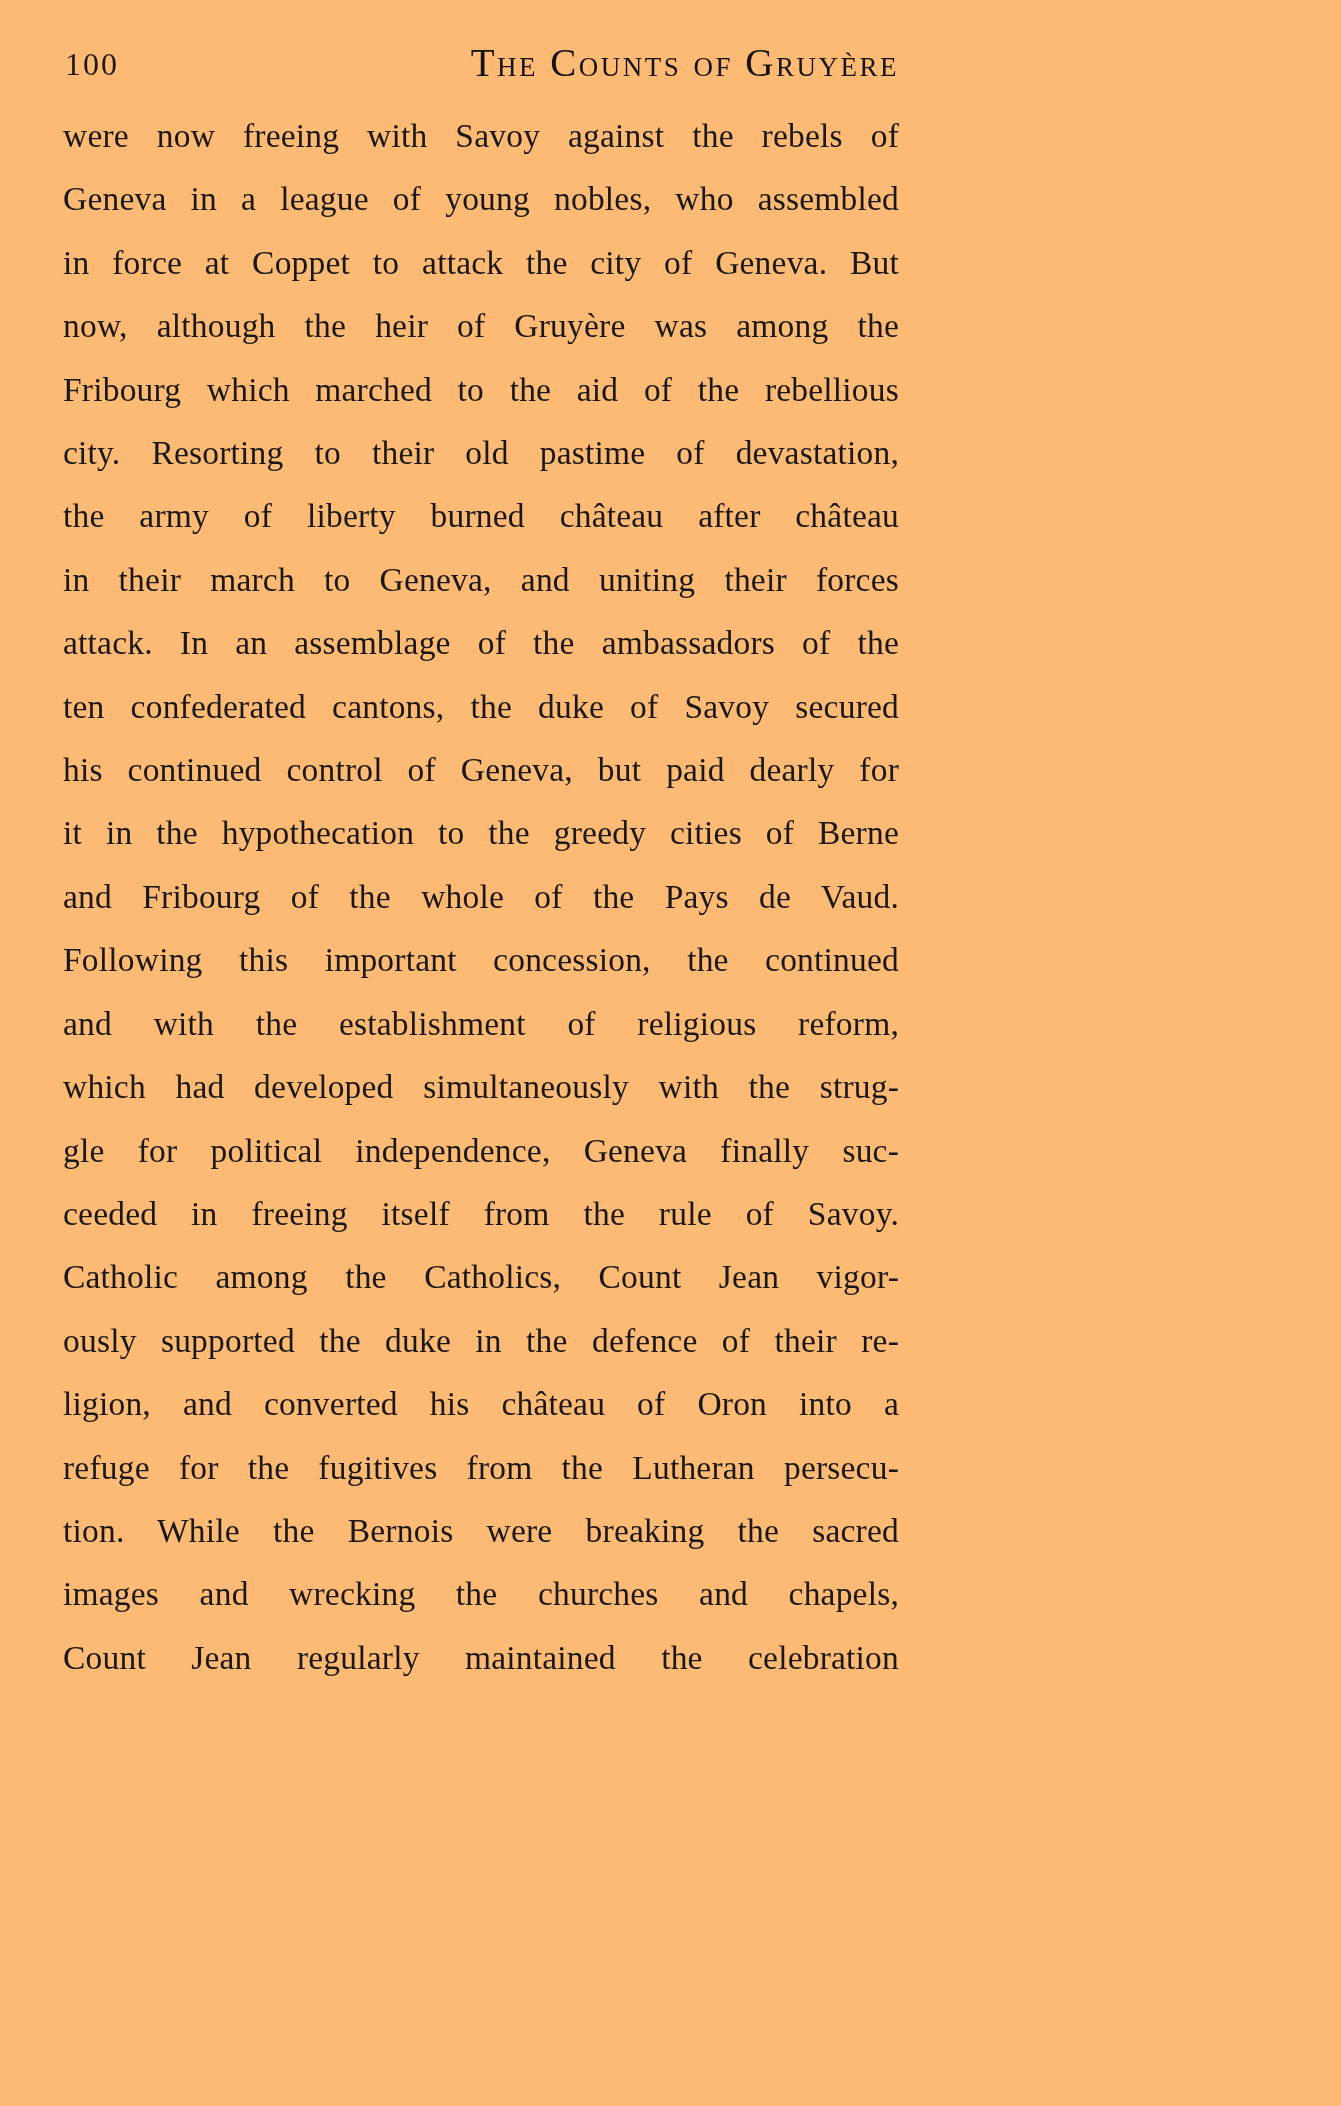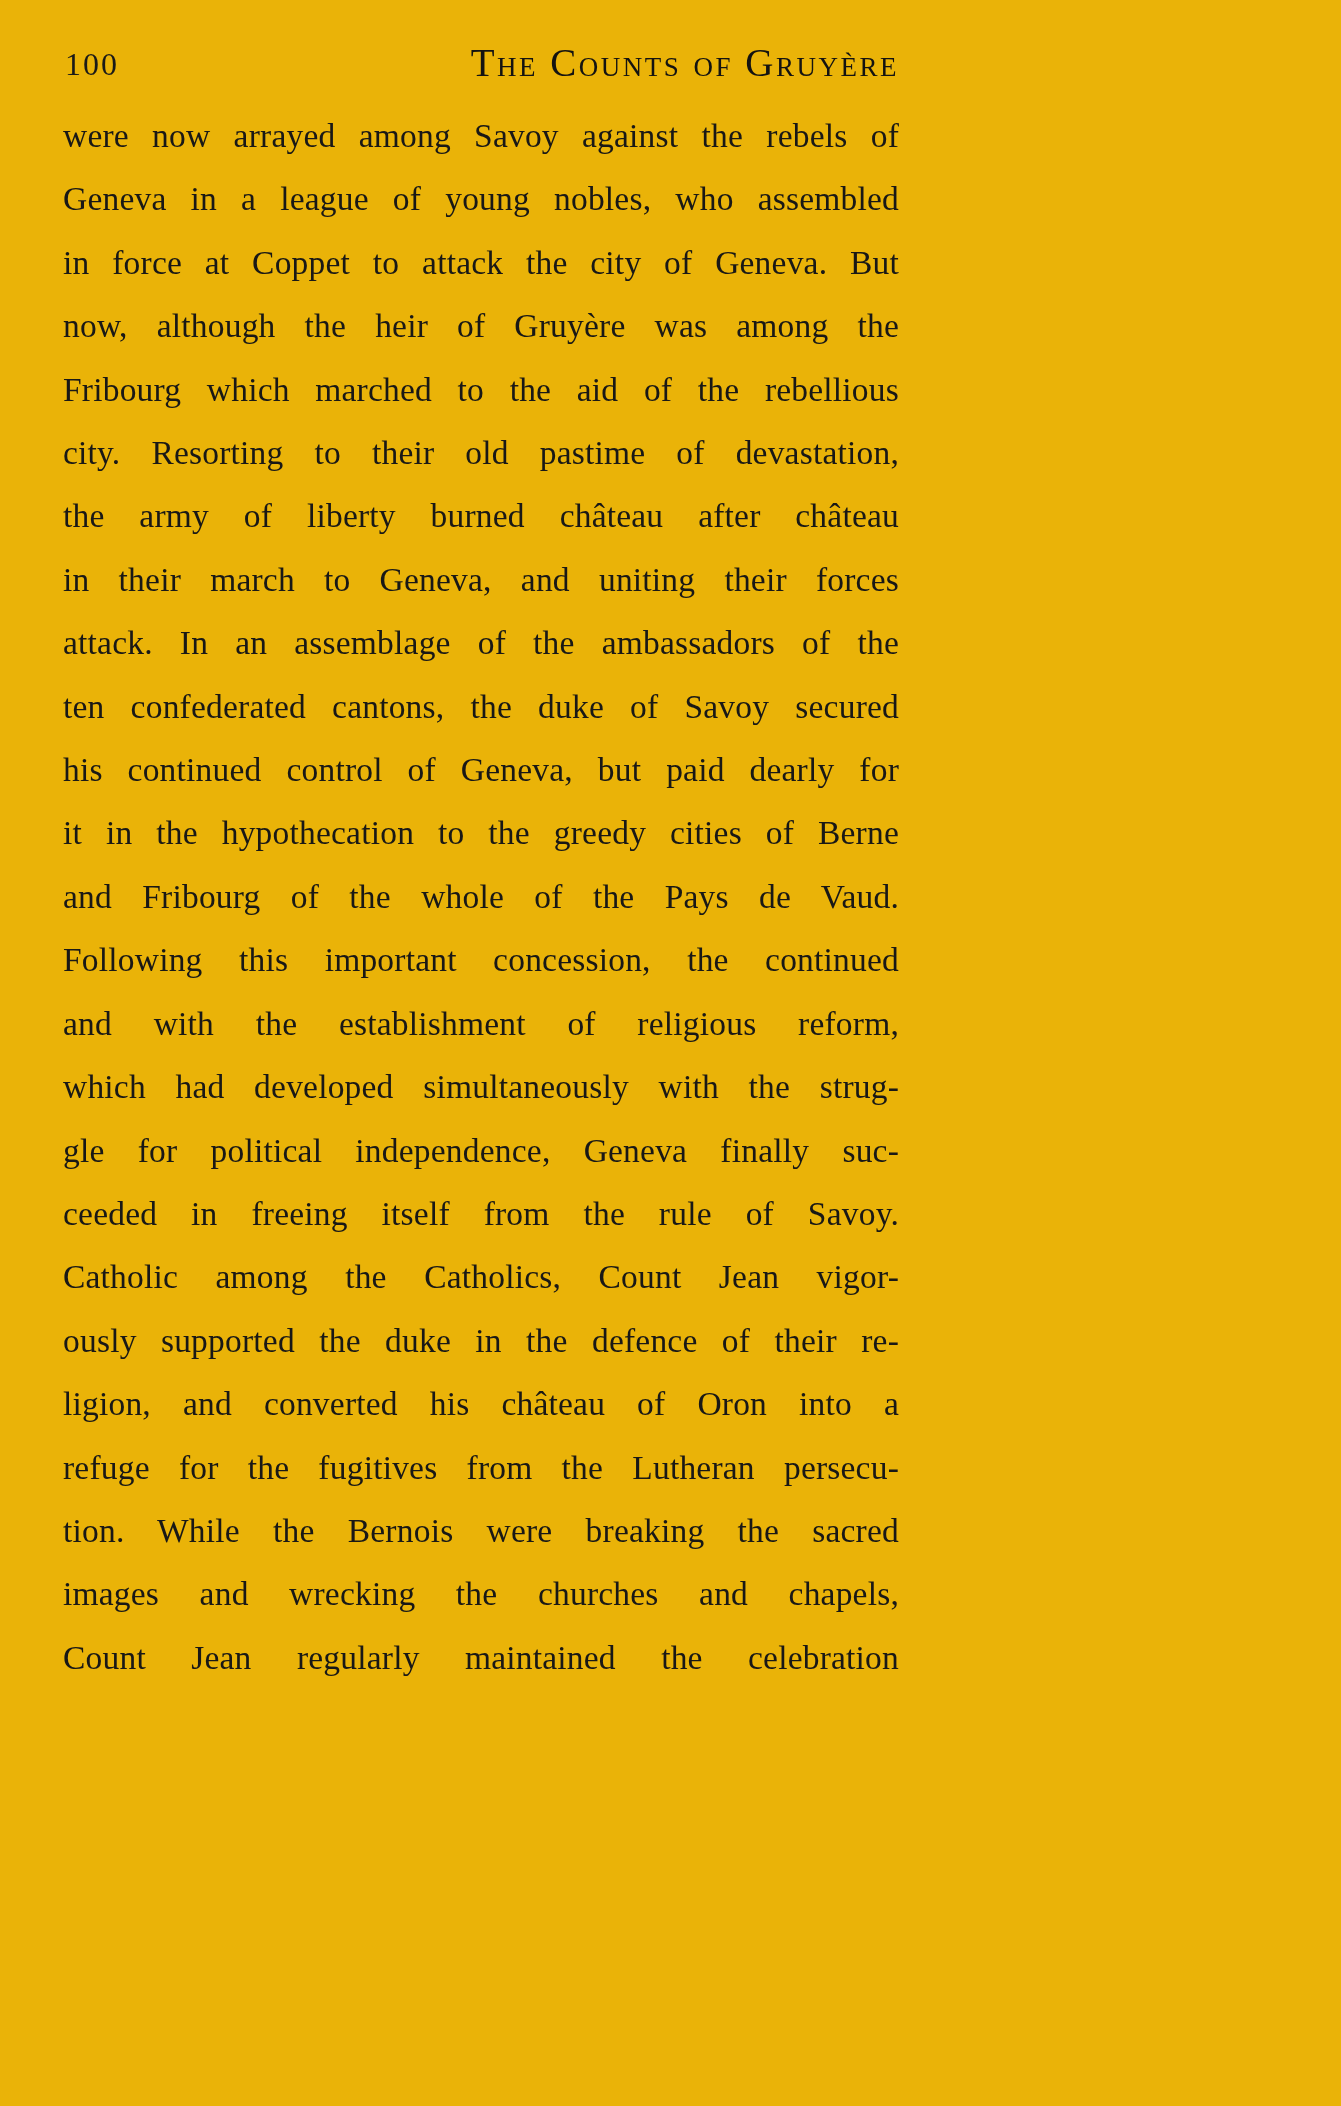--- a/index.html
+++ b/index.html
@@ -5,21 +5,21 @@
   html, body {
     margin: 0;
     padding: 0;
     background: #e9e9e6;
   }
   .page {
     position: relative;
     width: 1341px;
     height: 2106px;
     margin: 0 auto;
-    background: #eab308;
+    background: #fdba74;
     color: #161514;
     font-family: "Liberation Serif", "DejaVu Serif", serif;
     overflow: hidden;
   }
   .content {
     position: absolute;
     left: 63px;
     top: 40px;
     width: 836px;
   }
@@ -67,21 +67,21 @@
 
 <div class="page">
   <div class="content">
 
     <div class="header">
       <span class="page-number">100</span>
       <div class="page-title">The Counts of Gruyère</div>
     </div>
 
     <div class="body-text">
-      <div class="line">were now arrayed among Savoy against the rebels of</div>
+      <div class="line">were now freeing with Savoy against the rebels of</div>
       <div class="line">Geneva in a league of young nobles, who assembled</div>
       <div class="line">in force at Coppet to attack the city of Geneva. But</div>
       <div class="line">now, although the heir of Gruyère was among the</div>
       <div class="line">Fribourg which marched to the aid of the rebellious</div>
       <div class="line">city.  Resorting to their old pastime of devastation,</div>
       <div class="line">the army of liberty burned château after château</div>
       <div class="line">in their march to Geneva, and uniting their forces</div>
       <div class="line">attack.  In an assemblage of the ambassadors of the</div>
       <div class="line">ten confederated cantons, the duke of Savoy secured</div>
       <div class="line">his continued control of Geneva, but paid dearly for</div>

